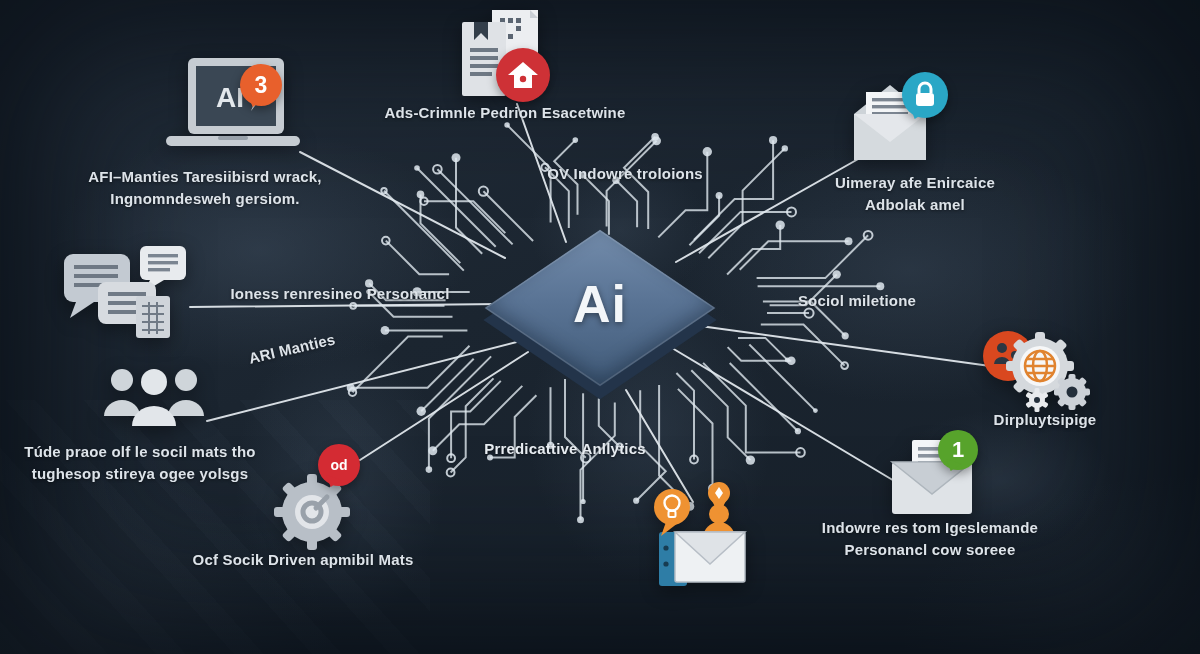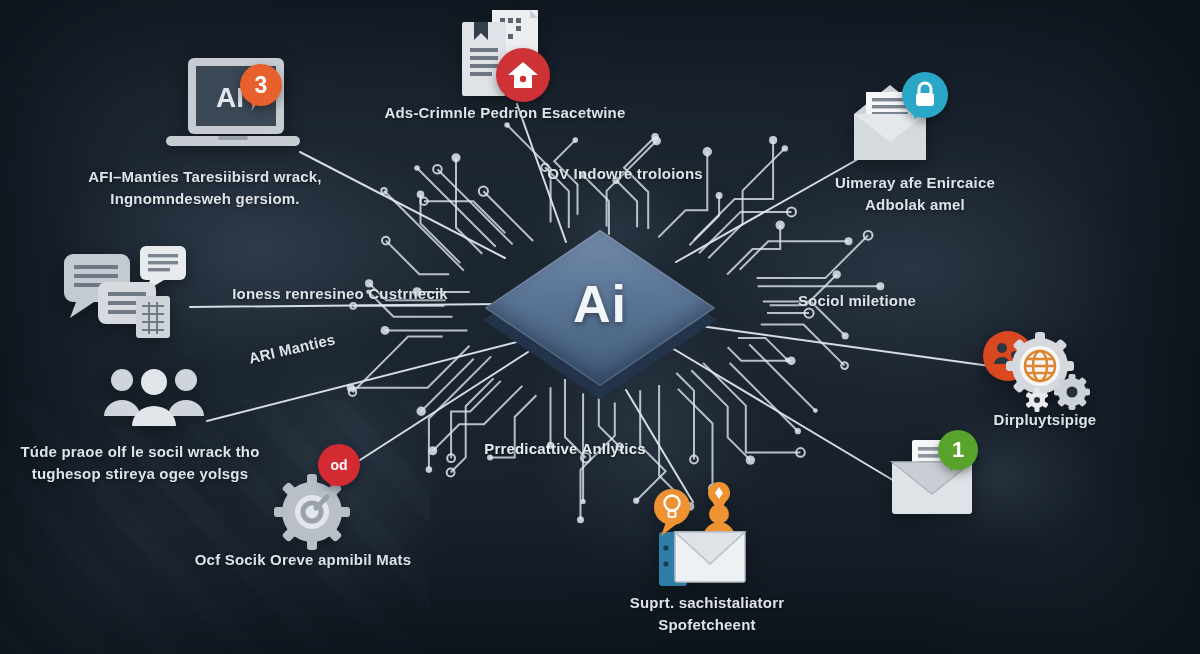--- a/index.html
+++ b/index.html
@@ -269,37 +269,37 @@
     <rect x="74" y="50" width="34" height="42" rx="3" fill="#cfd4da"></rect>
     <g stroke="#707a86" stroke-width="2">
       <line x1="80" y1="60" x2="102" y2="60"></line>
         <line x1="80" y1="68" x2="102" y2="68"></line>
       <line x1="80" y1="76" x2="102" y2="76"></line>
         <line x1="80" y1="84" x2="102" y2="84"></line>
       <line x1="87" y1="56" x2="87" y2="88"></line>
         <line x1="95" y1="56" x2="95" y2="88"></line>
     </g>
   </svg>
-  <div class="label" style="left:230px;top:283px;width:220px">Ioness renresineo Custrnecik</div>
+  <div class="label" style="left:230px;top:283px;width:220px">Ioness renresineo Personancl</div>
 
   <div class="label rot" style="left:232px;top:338px;width:120px">ARI Manties</div>
 
   <svg class="icon" style="left:98px;top:364px" width="112" height="74" viewBox="0 0 112 74">
     <g fill="#cfd5da">
       <circle cx="24" cy="16" r="11"></circle>
         <path d="M6,52 a18,16 0 0 1 36,0 z"></path>
       <circle cx="88" cy="16" r="11"></circle>
         <path d="M70,52 a18,16 0 0 1 36,0 z"></path>
     </g>
     <g fill="#e2e6ea">
       <circle cx="56" cy="18" r="13"></circle>
         <path d="M34,62 a22,20 0 0 1 44,0 z"></path>
     </g>
   </svg>
-  <div class="label" style="left:10px;top:441px;width:260px">Túde praoe olf le socil wrack tho
+  <div class="label" style="left:10px;top:441px;width:260px">Túde praoe olf le socil mats tho
 tughesop stireya ogee yolsgs</div>
 
   <svg class="icon" style="left:270px;top:466px" width="84" height="84" viewBox="0 0 84 84">
     <g fill="#b8bfc7">
       <rect x="37" y="8" width="10" height="15" rx="3" transform="rotate(0 42 46)"></rect>
       <rect x="37" y="8" width="10" height="15" rx="3" transform="rotate(45 42 46)"></rect>
       <rect x="37" y="8" width="10" height="15" rx="3" transform="rotate(90 42 46)"></rect>
       <rect x="37" y="8" width="10" height="15" rx="3" transform="rotate(135 42 46)"></rect>
       <rect x="37" y="8" width="10" height="15" rx="3" transform="rotate(180 42 46)"></rect>
       <rect x="37" y="8" width="10" height="15" rx="3" transform="rotate(225 42 46)"></rect>
@@ -307,21 +307,21 @@
       <rect x="37" y="8" width="10" height="15" rx="3" transform="rotate(315 42 46)"></rect>
       <circle cx="42" cy="46" r="30"></circle>
     </g>
     <circle cx="42" cy="46" r="17" fill="#e2e5e9"></circle>
     <circle cx="42" cy="46" r="9" fill="none" stroke="#99a1aa" stroke-width="5"></circle>
     <line x1="46" y1="42" x2="57" y2="31" stroke="#99a1aa" stroke-width="5" stroke-linecap="round"></line>
   </svg>
   <div class="badge tail" style="--bc:#d42b33;left:318px;top:444px;width:42px;height:42px;font-size:14px">
       <span>od</span>
     </div>
-  <div class="label" style="left:178px;top:549px;width:250px">Ocf Socik Oreve apmibil Mats</div>
+  <div class="label" style="left:178px;top:549px;width:250px">Ocf Socik Driven apmibil Mats</div>
 
   <svg class="icon" style="left:980px;top:326px" width="112" height="92" viewBox="0 0 112 92">
     <circle cx="28" cy="30" r="25" fill="#d9481f"></circle>
     <g fill="#2c3742">
       <circle cx="22" cy="22" r="5"></circle>
         <path d="M14,38 a8,7 0 0 1 16,0 z"></path>
       <circle cx="35" cy="29" r="4"></circle>
         <path d="M28,41 a7,6 0 0 1 14,0 z"></path>
     </g>
     <g fill="#d5d9dd">
@@ -374,20 +374,22 @@
         <rect x="30" y="7" width="32" height="3.6"></rect>
         <rect x="30" y="14" width="32" height="3.6"></rect>
         <rect x="30" y="21" width="32" height="3.6"></rect>
       </g>
     <rect x="4" y="22" width="80" height="52" rx="3" fill="#dfe3e7"></rect>
     <polygon points="4,22 44,54 84,22" fill="#c8ced4" stroke="#aeb6bd" stroke-width="1.5"></polygon>
   </svg>
   <div class="badge tail" style="--bc:#57a32b;left:938px;top:430px;width:40px;height:40px;font-size:22px">
       <span>1</span>
     </div>
+  <div class="label" style="left:800px;top:517px;width:260px">Indowre res tom Igeslemande
+Personancl cow soreee</div>
 
   <svg class="icon" style="left:645px;top:480px" width="115" height="110" viewBox="0 0 115 110">
     <g>
       <circle cx="74" cy="34" r="10" fill="#ef9232"></circle>
       <path d="M58,58 a16,16 0 0 1 32,0 z" fill="#ef9232"></path>
       <circle cx="74" cy="13" r="11" fill="#ef9232"></circle>
       <polygon points="67,21 74,34 81,21" fill="#ef9232"></polygon>
       <polygon points="74,7 78,13 74,19 70,13" fill="#ffffff"></polygon>
     </g>
     <rect x="14" y="52" width="28" height="54" rx="3" fill="#2e7da6"></rect>
@@ -395,19 +397,17 @@
       <circle cx="21" cy="84" r="2.6" fill="#173c52"></circle>
     <rect x="30" y="52" width="70" height="50" rx="2" fill="#eef1f3" stroke="#b7bec6" stroke-width="1.5"></rect>
     <polygon points="30,52 65,84 100,52" fill="#dfe3e7" stroke="#b7bec6" stroke-width="1.5"></polygon>
     <g>
       <circle cx="27" cy="27" r="18" fill="#ef9232"></circle>
       <polygon points="21,42 16,56 33,43" fill="#ef9232"></polygon>
       <circle cx="27" cy="23" r="7.5" fill="none" stroke="#ffffff" stroke-width="2.4"></circle>
       <rect x="23.5" y="31" width="7" height="6" rx="1.5" fill="none" stroke="#ffffff" stroke-width="2"></rect>
     </g>
   </svg>
-  <div class="label" style="left:582px;top:592px;width:250px">Suprt. sachistaliatorr
-Spofetcheent</div>
 
   <div class="label" style="left:520px;top:163px;width:210px">OV Indowre troloions</div>
   <div class="label big" style="left:445px;top:438px;width:240px">Prredicattive Anllytics</div>
   <div class="label" style="left:772px;top:290px;width:170px">Sociol miletione</div>
 </div>
 
 </body></html>

